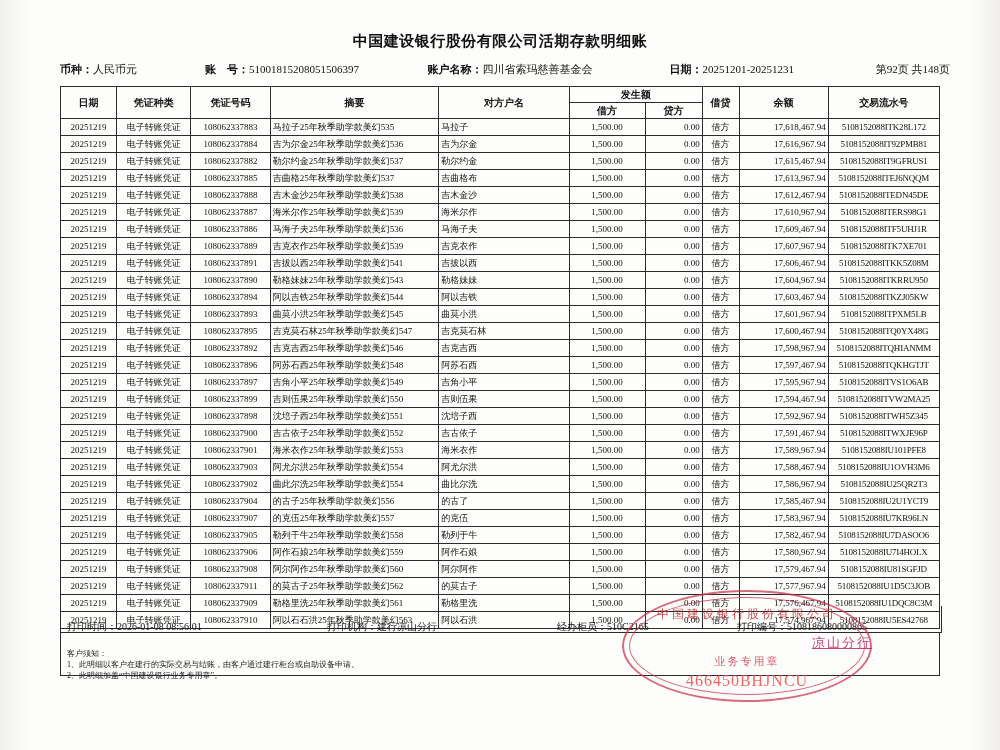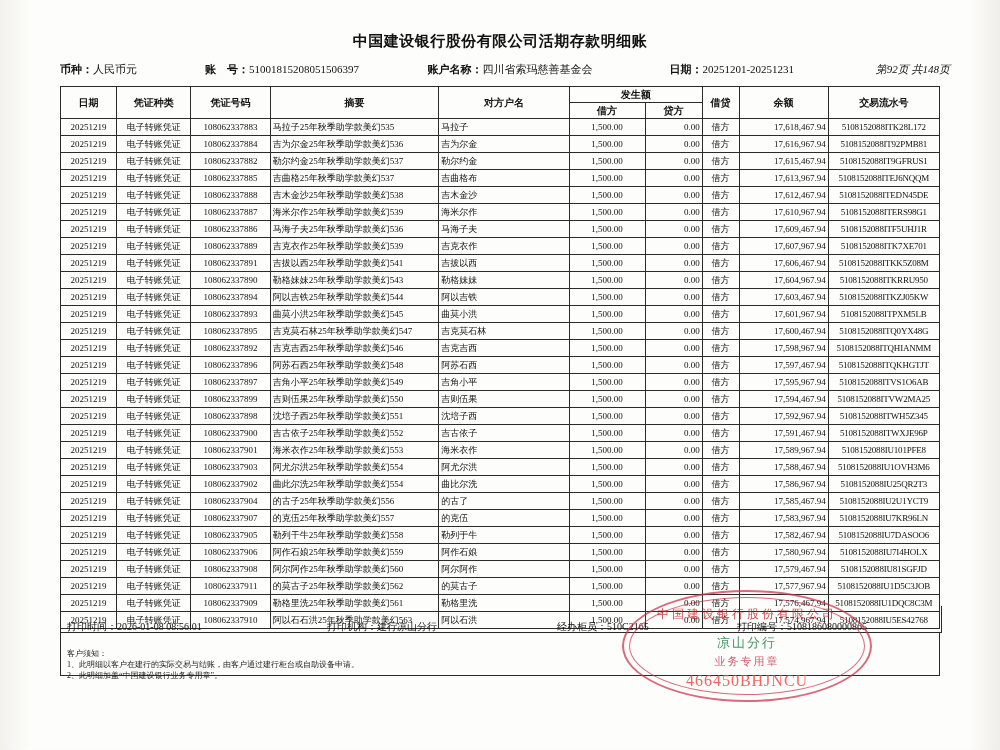--- a/index.html
+++ b/index.html
@@ -49,21 +49,21 @@
     display: flex;
     align-items: center;
     font-family: "Liberation Serif", serif;
   }
   .meta-row .mi { white-space: nowrap; }
   .meta-row .lbl { font-weight: bold; }
   .m1 { width: 150px; }
   .m2 { width: 230px; }
   .m3 { width: 250px; }
   .m4 { width: 180px; }
-  .m5 { width: 110px; text-align: right; font-style: italic; }
+  .m5 { width: 110px; text-align: right; }
 
   table.ledger {
     position: absolute;
     top: 86px;
     left: 60px;
     width: 880px;
     border-collapse: collapse;
     font-size: 9px;
     font-family: "Liberation Serif", serif;
   }
@@ -164,26 +164,27 @@
     text-align: center;
     color: #b91c1c;
     font-size: 12px;
     letter-spacing: 3px;
     opacity: 0.78;
     font-family: "Liberation Serif", serif;
   }
   .seal .seal-mid {
     position: absolute;
     top: 44px; left: 0; width: 100%;
-    text-align: center;
-    color: #15803d;
+    text-align: right;
+    color: #be185d;
     font-size: 13px;
     letter-spacing: 2px;
     opacity: 0.8;
     font-family: "Liberation Serif", serif;
+    text-decoration: underline;
   }
   .seal .seal-sub {
     position: absolute;
     top: 64px; left: 0; width: 100%;
     text-align: center;
     color: #c9314a;
     font-size: 11px;
     letter-spacing: 2px;
     opacity: 0.78;
     font-family: "Liberation Serif", serif;

